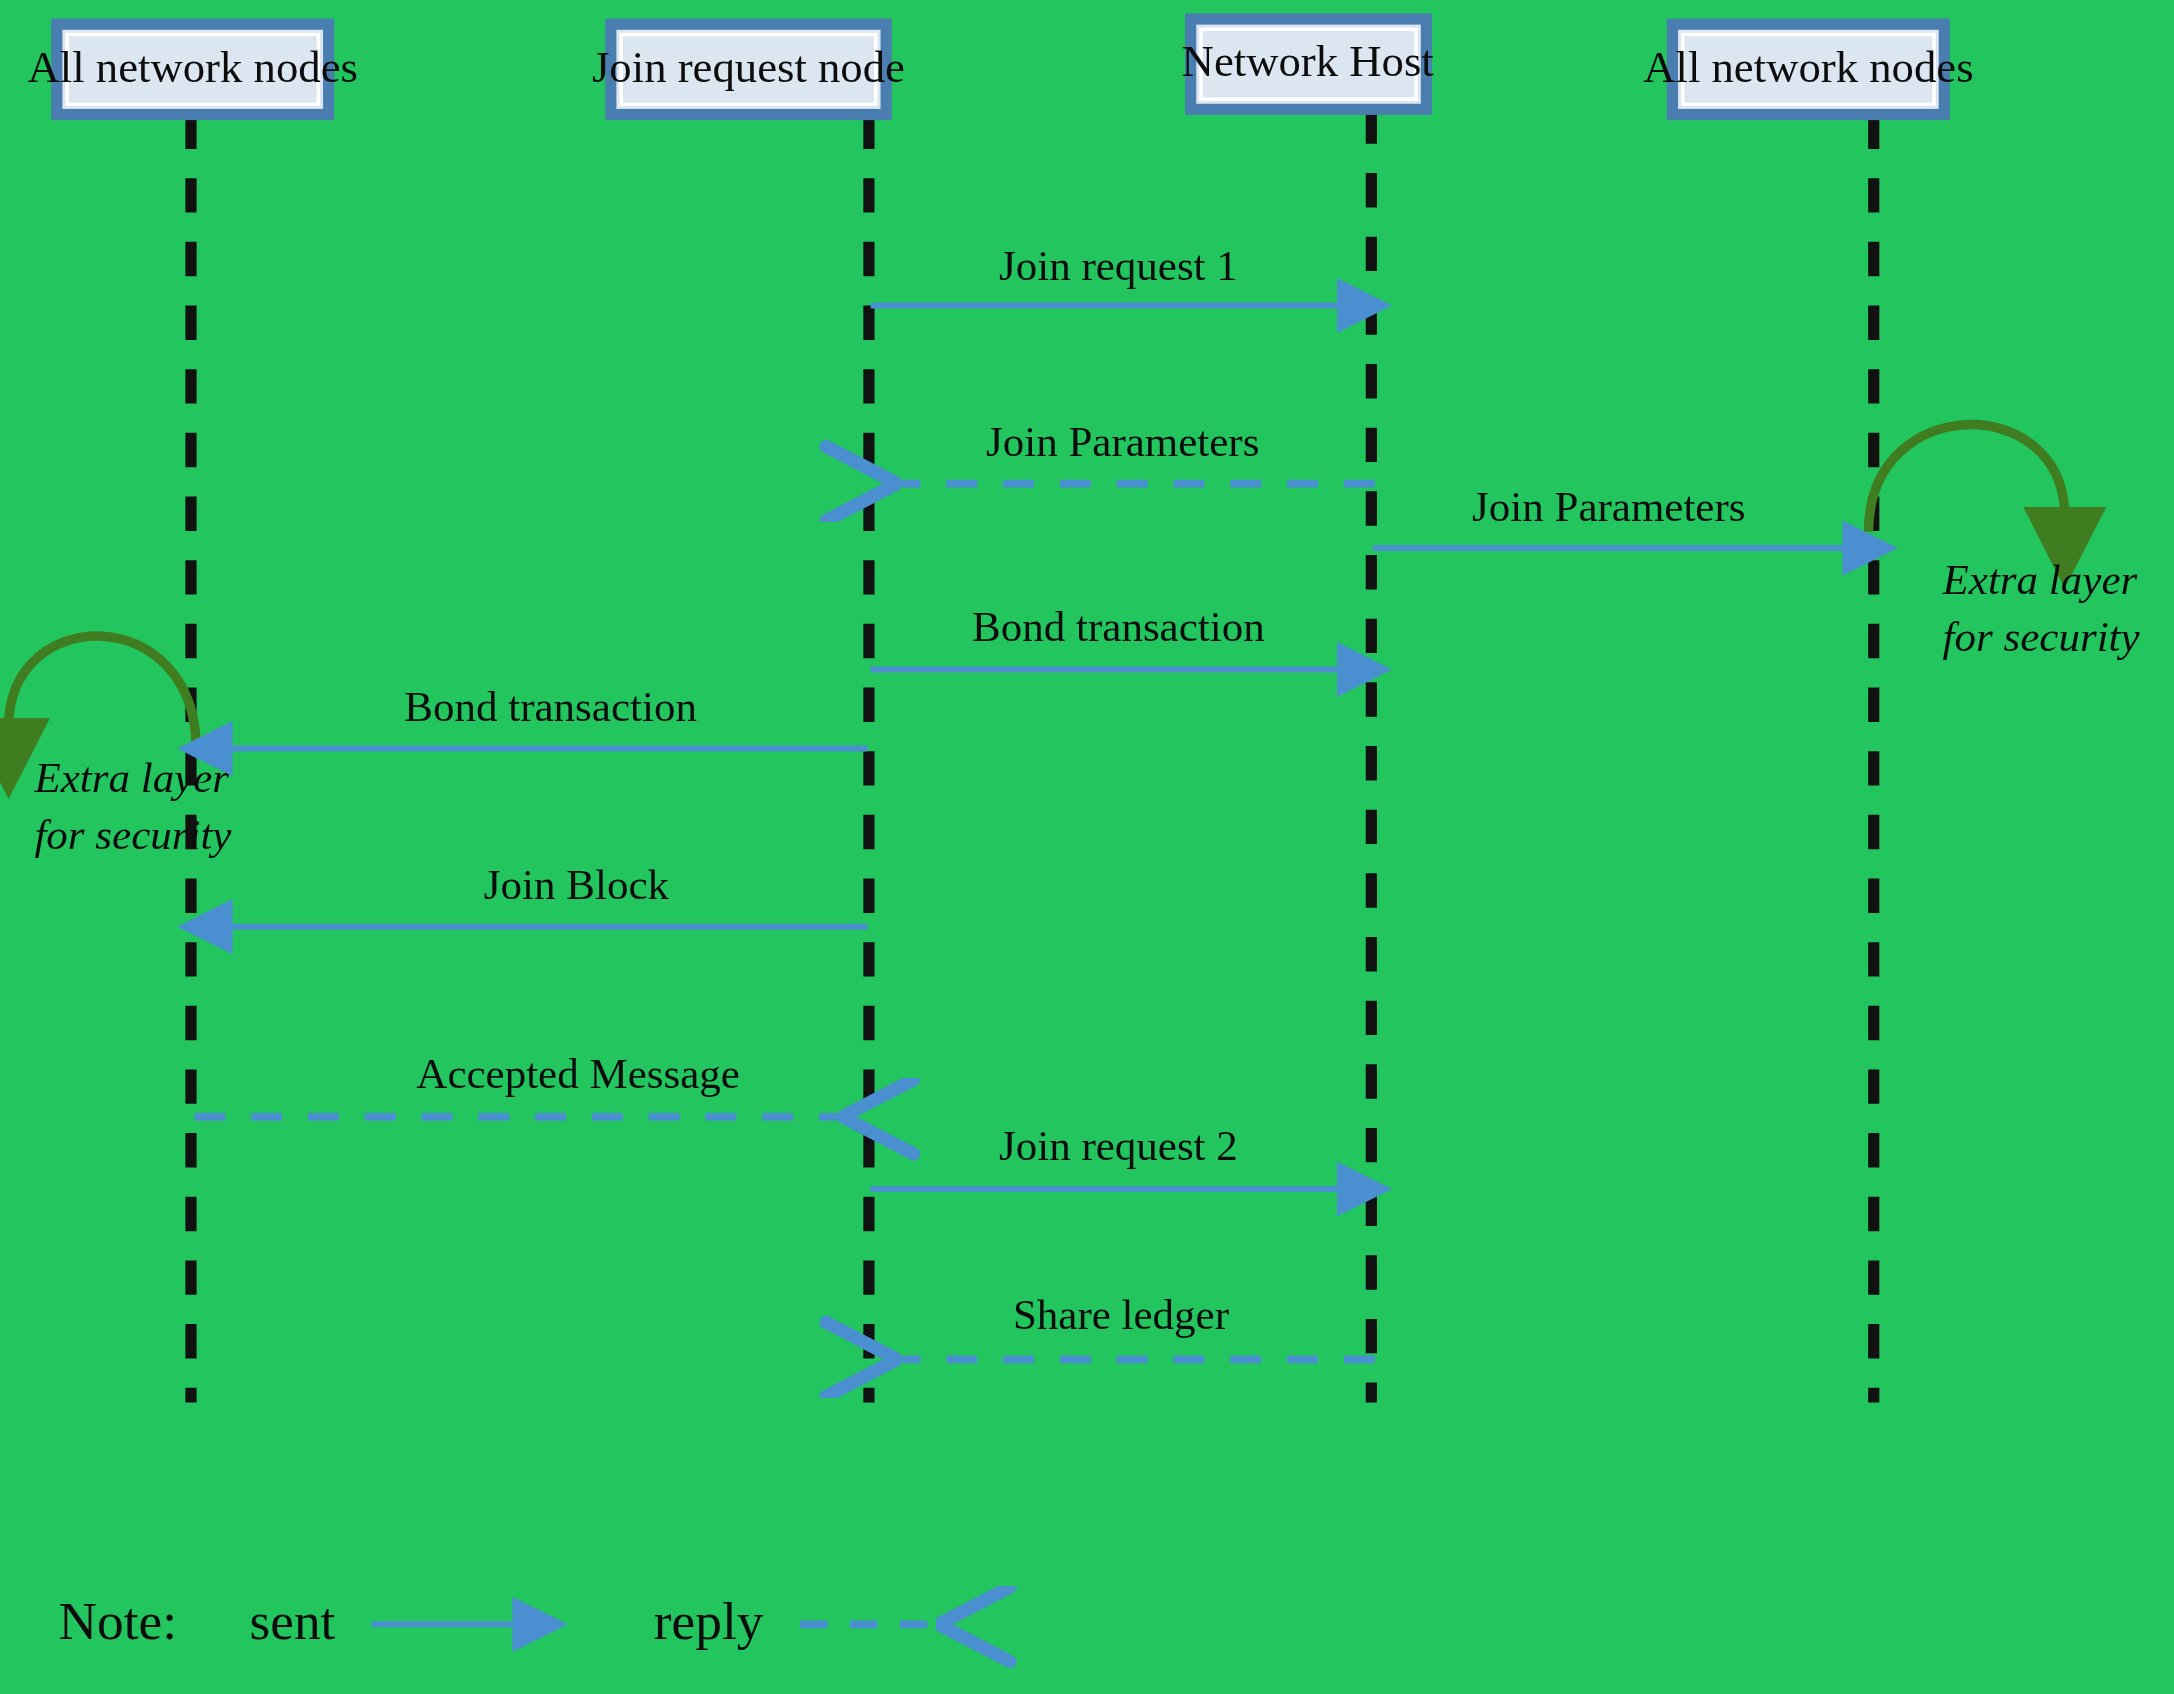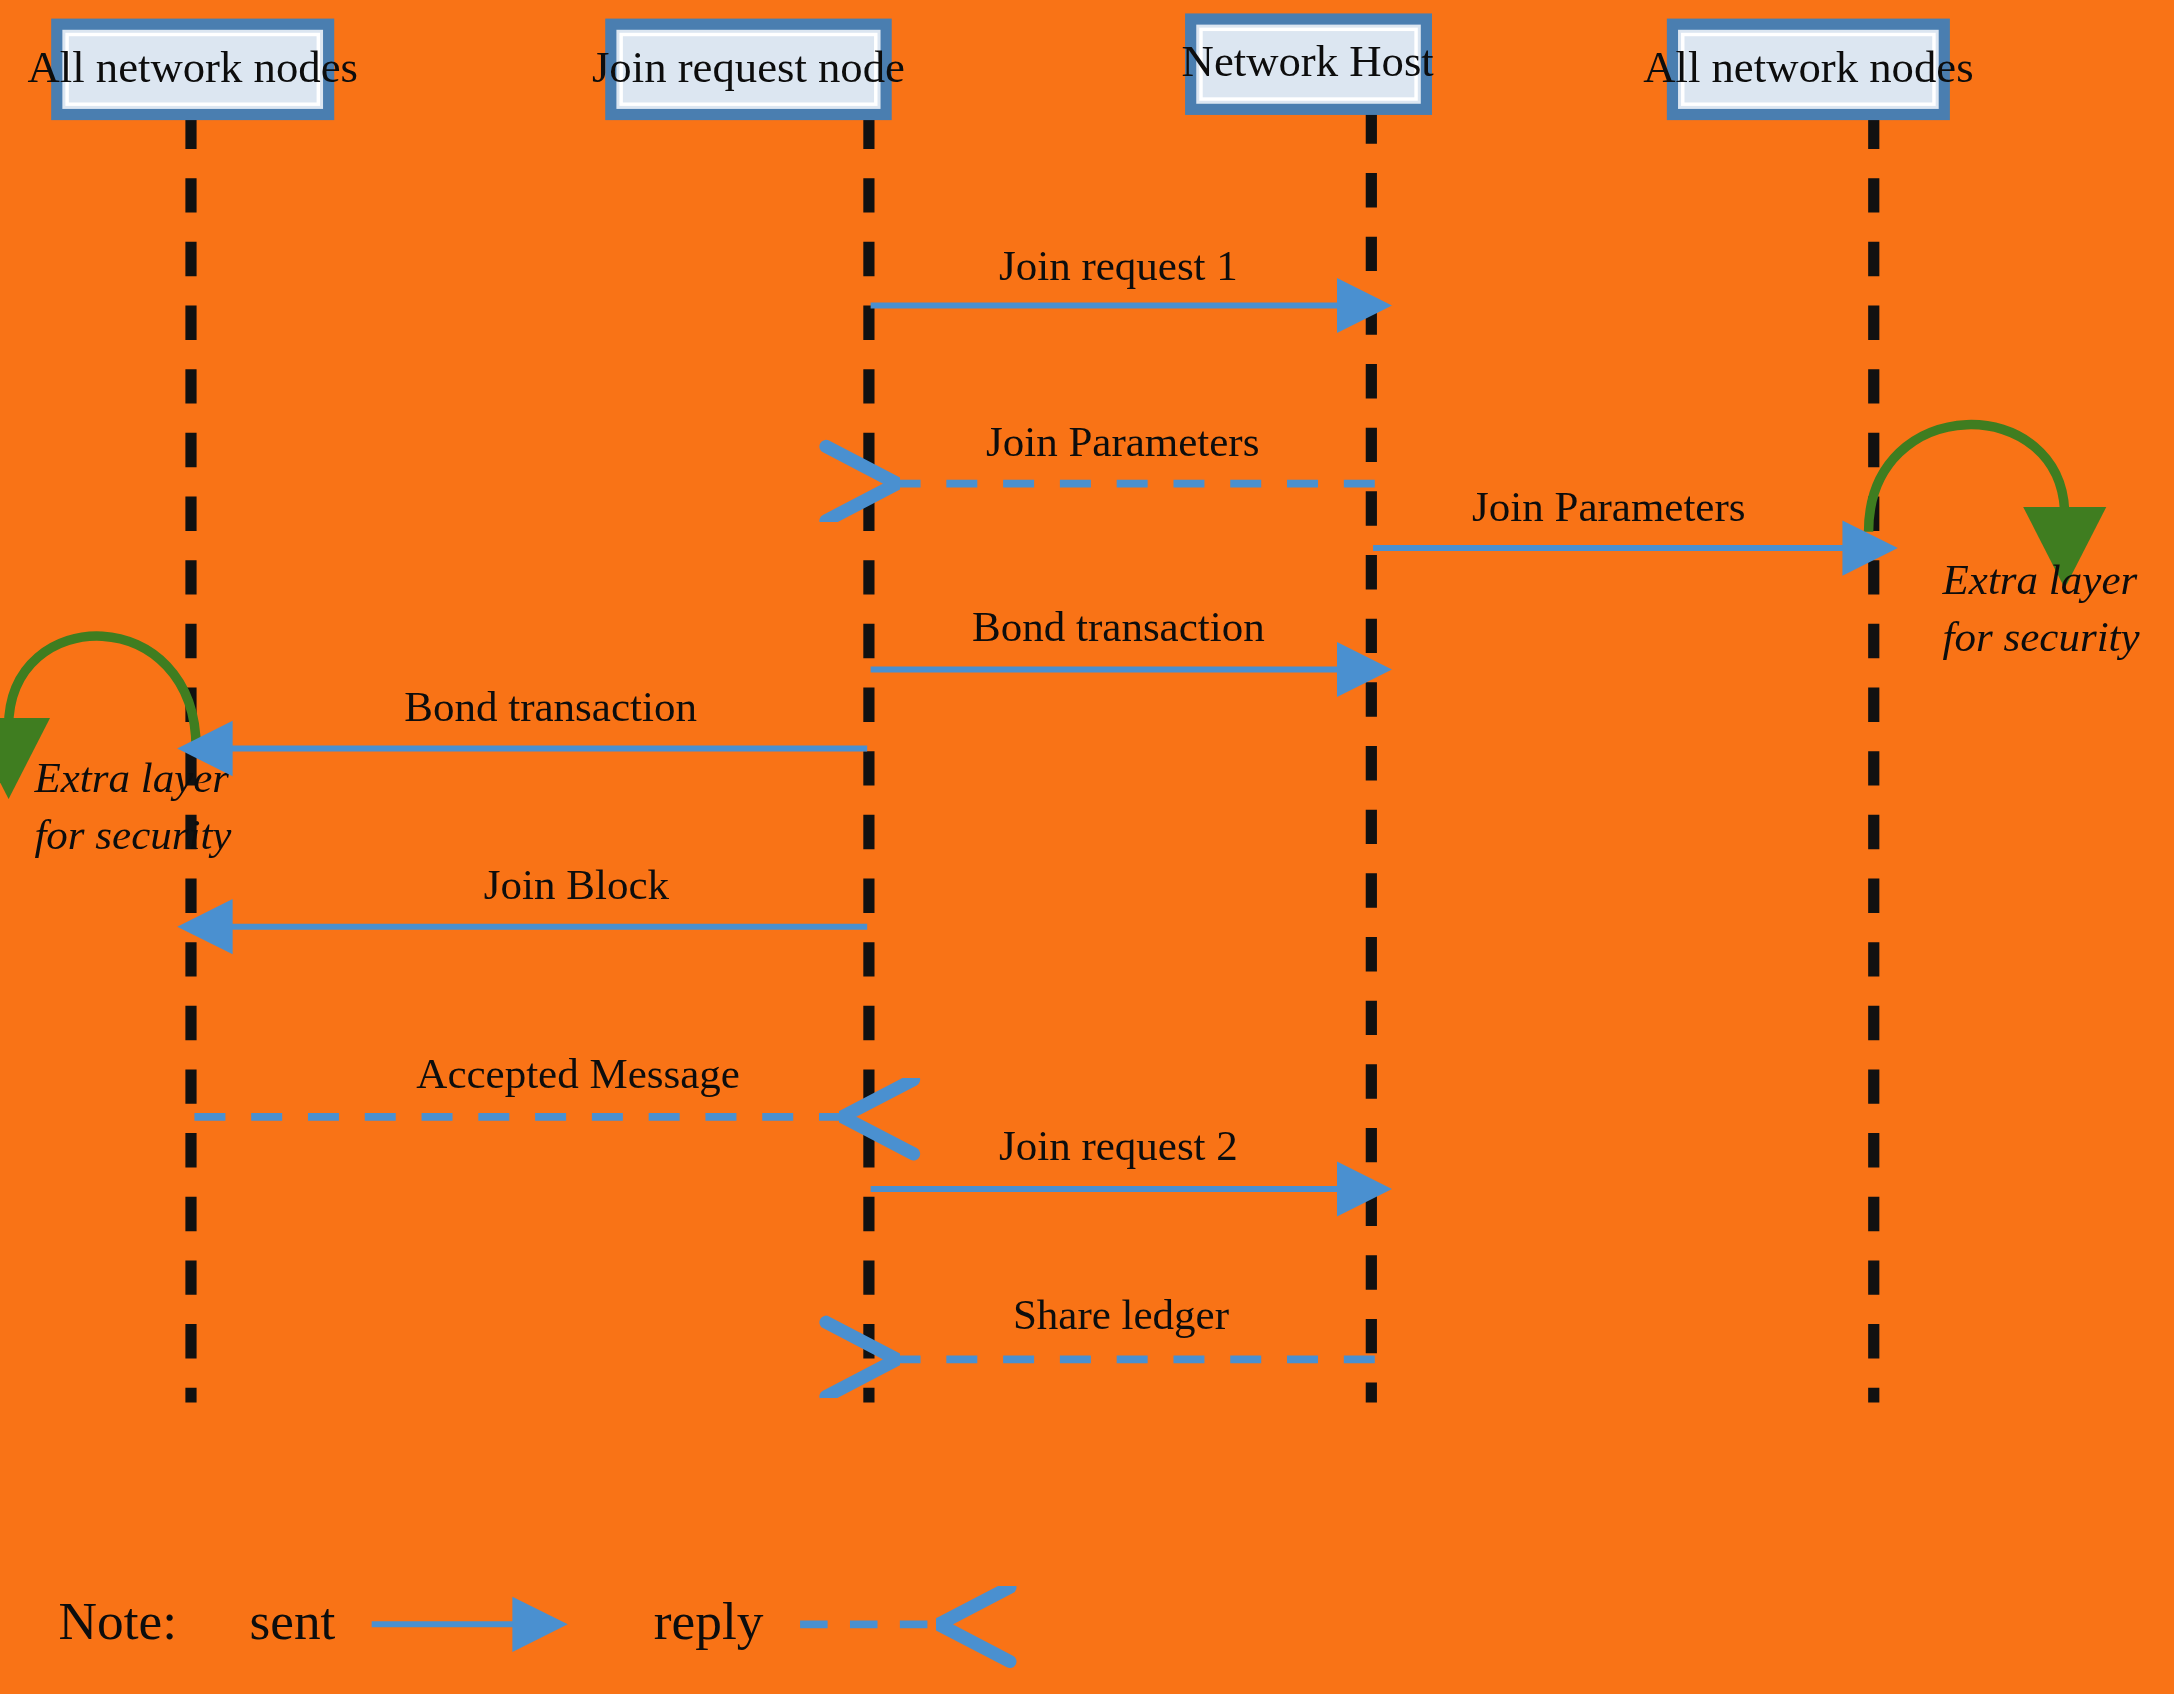--- a/index.html
+++ b/index.html
@@ -10,21 +10,21 @@
   body {
     width: 2174px;
     height: 1695px;
     font-family: "Liberation Serif", "DejaVu Serif", serif;
     overflow: hidden;
   }
   #diagram-root {
     position: relative;
     width: 2174px;
     height: 1695px;
-    background: #f97316;
+    background: #22c55e;
   }
   svg#sequence-canvas {
     position: absolute;
     top: 0;
     left: 0;
     width: 2174px;
     height: 1695px;
     display: block;
   }
   .participant-label {

